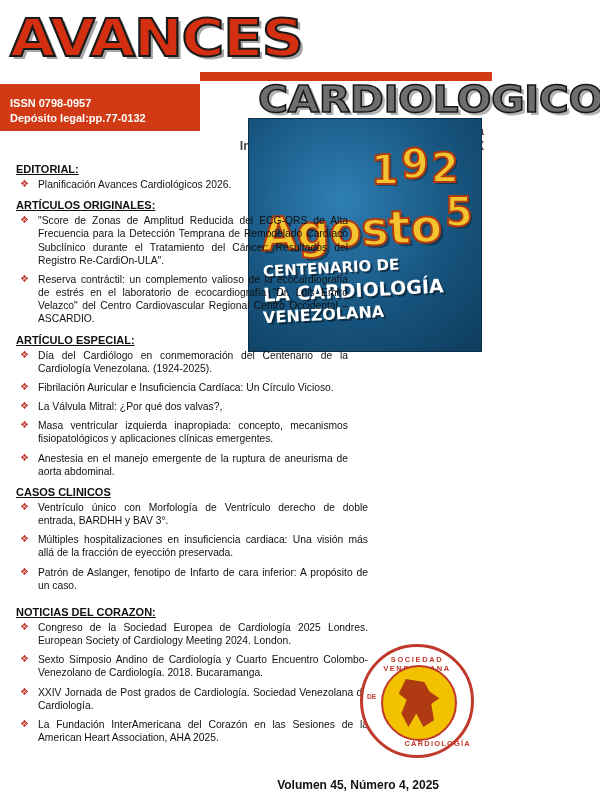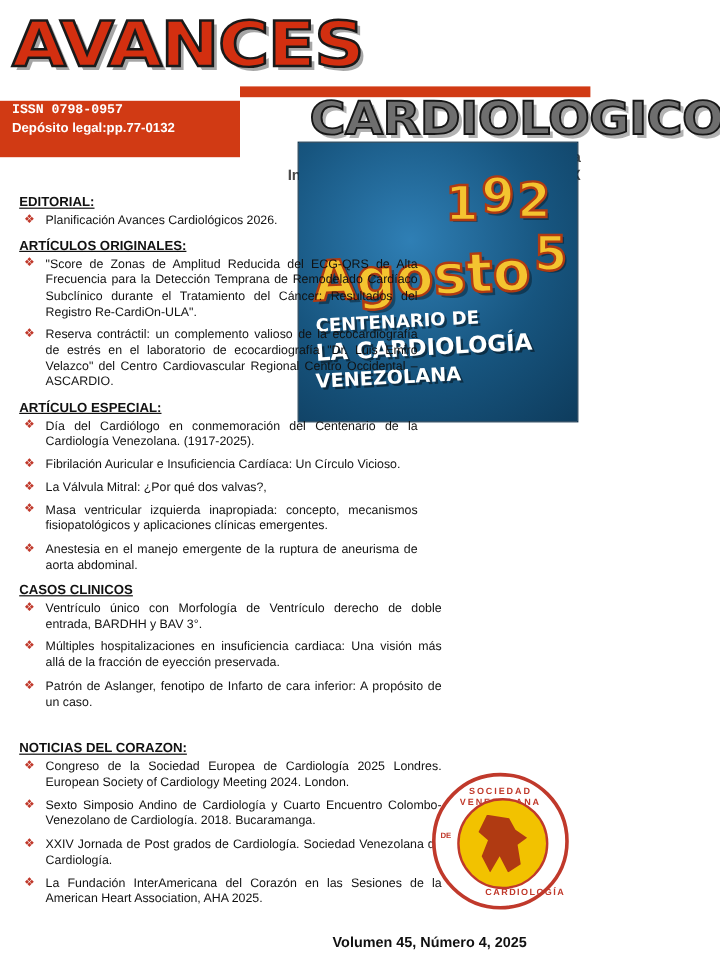--- a/index.html
+++ b/index.html
@@ -77,21 +77,21 @@
     width: 200px;
     height: 47px;
     background: #d13a14;
   }
   .issn-band .line {
     color: #ffffff;
     font-size: 11px;
     font-weight: bold;
     margin-left: 10px;
   }
-  .issn-band .line1 { padding-top: 2px; font-family: Liberation Mono, monospace; }
+  .issn-band .line1 { padding-top: 13px; }
   .issn-band .line2 { padding-top: 3px; }
 
   .red-rule {
     position: absolute;
     left: 200px;
     right: 0;
     top: 72px;
     height: 9px;
     background: #d13a14;
   }
@@ -314,21 +314,21 @@
         <li class="toc-item">
           <span class="bullet">❖</span>
           <span>Reserva contráctil: un complemento valioso de la ecocardiografía de estrés en el laboratorio de ecocardiografía "Dr. Luis Emiro Velazco" del Centro Cardiovascular Regional Centro Occidental – ASCARDIO.</span>
         </li>
       </ul>
 
       <div class="section-head">ARTÍCULO ESPECIAL:</div>
       <ul class="toc-list">
         <li class="toc-item">
           <span class="bullet">❖</span>
-          <span>Día del Cardiólogo en conmemoración del Centenario de la Cardiología Venezolana.    (1917-2025).</span>
+          <span>Día del Cardiólogo en conmemoración del Centenario de la Cardiología Venezolana.    (1924-2025).</span>
         </li>
       </ul>
 
       <ul class="toc-list">
         <li class="toc-item">
           <span class="bullet">❖</span>
           <span>Fibrilación Auricular e Insuficiencia Cardíaca: Un Círculo Vicioso.</span>
         </li>
         <li class="toc-item">
           <span class="bullet">❖</span>
@@ -355,21 +355,21 @@
         <li class="toc-item">
           <span class="bullet">❖</span>
           <span>Múltiples hospitalizaciones en insuficiencia cardiaca: Una visión más allá de la fracción de eyección preservada.</span>
         </li>
         <li class="toc-item">
           <span class="bullet">❖</span>
           <span>Patrón de Aslanger, fenotipo de Infarto de cara inferior: A propósito de un caso.</span>
         </li>
       </ul>
 
-      <div class="section-head" style="margin-top:26px">NOTICIAS DEL CORAZON:</div>
+      <div class="section-head" style="margin-top:14px">NOTICIAS DEL CORAZON:</div>
       <ul class="toc-list">
         <li class="toc-item">
           <span class="bullet">❖</span>
           <span>Congreso de la Sociedad Europea de Cardiología 2025 Londres. European Society of Cardiology Meeting 2024. London.</span>
         </li>
         <li class="toc-item">
           <span class="bullet">❖</span>
           <span>Sexto Simposio Andino de Cardiología y Cuarto Encuentro Colombo-Venezolano de Cardiología. 2018. Bucaramanga.</span>
         </li>
         <li class="toc-item">

